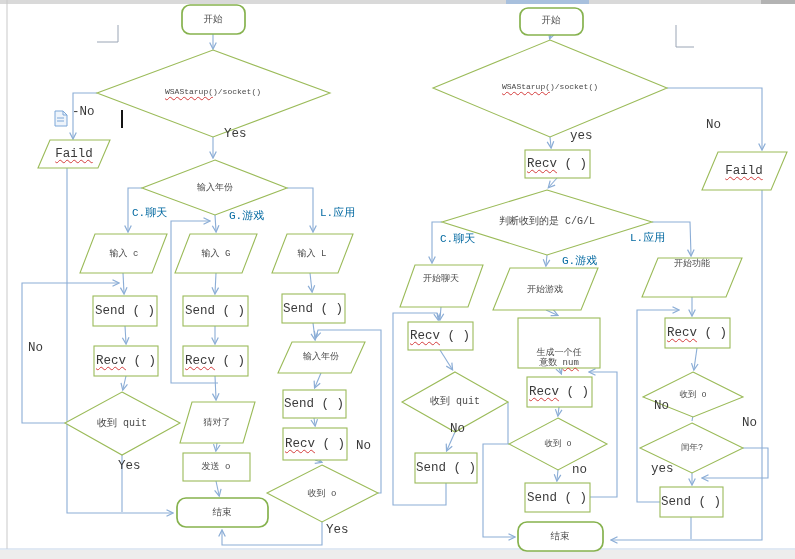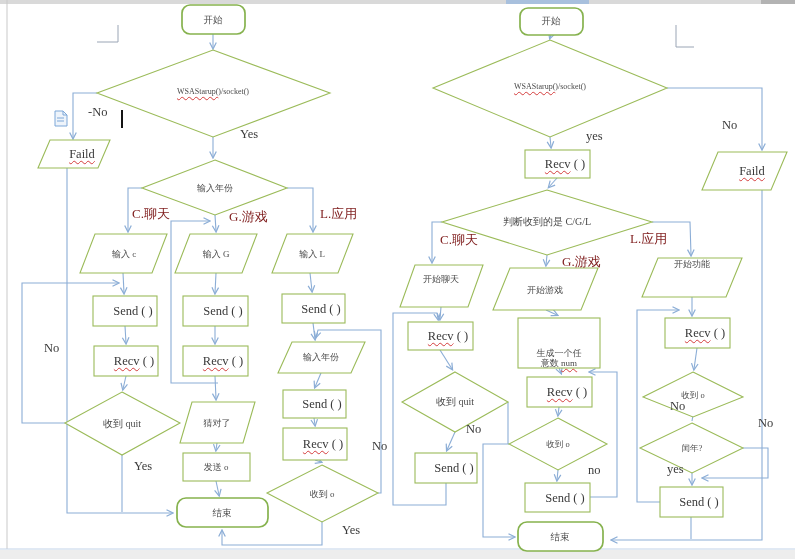--- a/index.html
+++ b/index.html
@@ -1,33 +1,33 @@
 <!DOCTYPE html>
 <html><head>
 <meta charset="utf-8">
 <style>
   html,body{margin:0;padding:0;background:#fff;}
   #stage{
     position:relative;width:795px;height:559px;overflow:hidden;background:#fff;
-    font-family:Liberation Serif, serif;color:#3f3f3f;
+    font-family:Liberation Mono, monospace;color:#3f3f3f;
   }
   #geom{position:absolute;left:0;top:0;}
   .lbl{
     position:absolute;transform:translate(-50%,-50%);
     white-space:nowrap;text-align:center;color:#4a4a4a;line-height:1.15;
   }
   .tag{
     position:absolute;white-space:nowrap;color:#333;line-height:1.1;
   }
-  .en{font-size:12.5px;color:#3a3a3a;padding-left:16px;}
+  .en{font-size:12.5px;color:#3a3a3a;}
   .cn{font-size:9px;}
   .cn8{font-size:10px;}
   .cn85{font-size:8.5px;}
   .cn95{font-size:9.5px;}
-  .big{font-size:13px;color:#7f1d1d;}
+  .big{font-size:11px;color:#0369a1;}
   .sq{
     text-decoration:underline;
     text-decoration-style:wavy;
     text-decoration-color:#d43d3d;
     text-decoration-thickness:1px;
     text-underline-offset:2px;
   }
   .cursor{position:absolute;left:121px;top:110px;width:2px;height:18px;background:#141414;}
 </style>
 </head>

